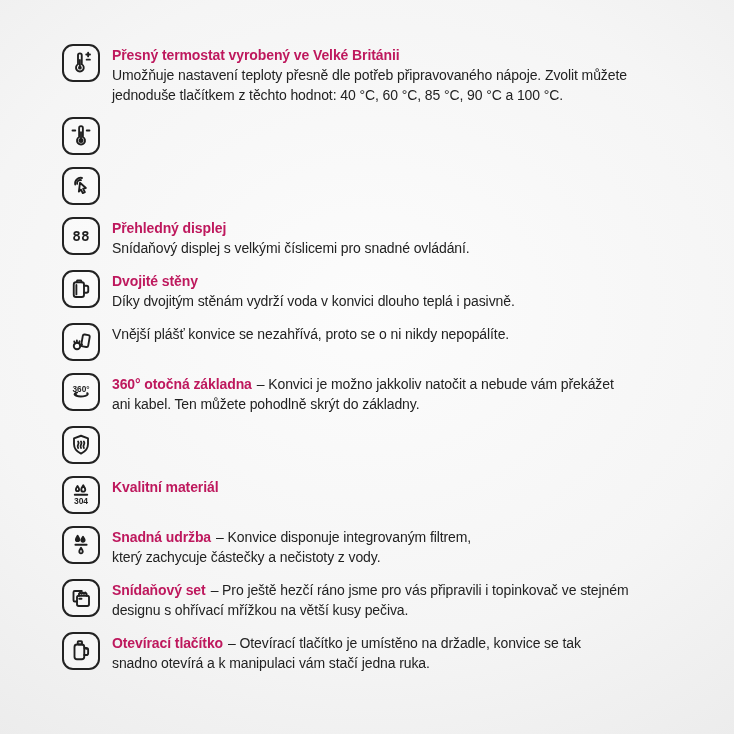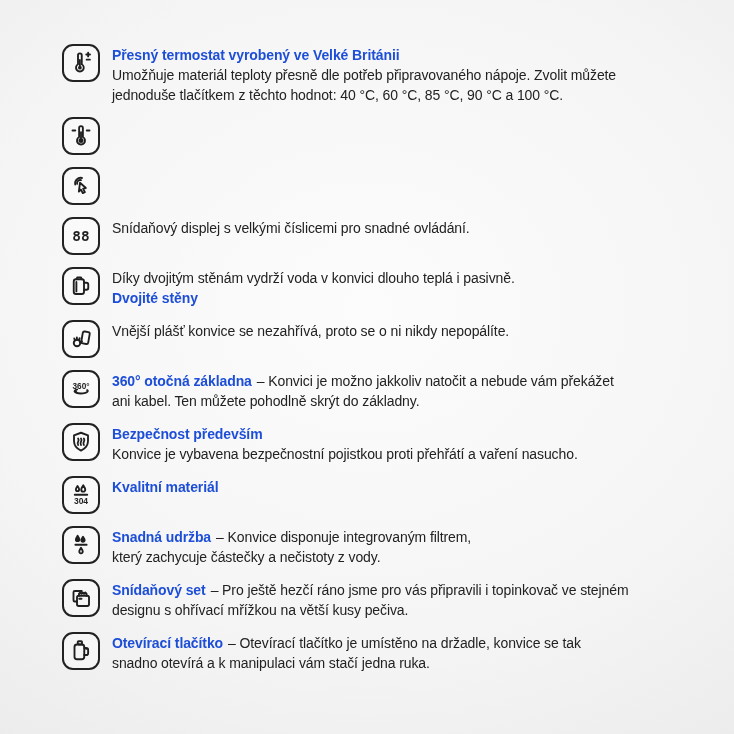--- a/index.html
+++ b/index.html
@@ -37,21 +37,21 @@
   }
   .icon-box svg { display: block; }
   .feature-text { padding-top: 1px; }
   .line {
     margin: 0;
     font-size: 14px;
     line-height: 20px;
     letter-spacing: -0.1px;
     color: #222;
   }
-  .title { font-weight: 700; color: #1d4ed8; }
+  .title { font-weight: 700; color: #be185d; }
   .rest { margin-left: 5px; }
 </style>
 </head>
 <body>
 
 <main class="panel">
   <div id="feature-list">
   <div class="feature">
     <div class="icon-box">
           <svg viewBox="0 0 24 24" width="30" height="30" fill="none" stroke="#1f1f1f" stroke-width="1.5" stroke-linecap="round" stroke-linejoin="round">
@@ -59,21 +59,21 @@
     <circle cx="11.1" cy="15.7" r="1.5" fill="#1f1f1f" stroke="none"></circle>
     <line x1="11.1" y1="9.5" x2="11.1" y2="14"></line>
     <path d="M16.2 5.2 h3 M17.7 3.7 v3"></path>
     <path d="M16.5 9.3 h2.6"></path>
           </svg>
         </div>
     <div class="feature-text">
       <p class="line first">
         <b class="title">Přesný termostat vyrobený ve Velké Británii</b>
       </p>
-    <p class="line">Umožňuje materiál teploty přesně dle potřeb připravovaného nápoje. Zvolit můžete</p>
+    <p class="line">Umožňuje nastavení teploty přesně dle potřeb připravovaného nápoje. Zvolit můžete</p>
           <p class="line">jednoduše tlačítkem z těchto hodnot: 40 °C, 60 °C, 85 °C, 90 °C a 100 °C.</p>
         </div>
   </div>
 
   <div class="feature">
     <div class="icon-box">
           <svg viewBox="0 0 24 24" width="30" height="30" fill="none" stroke="#1f1f1f" stroke-width="1.5" stroke-linecap="round" stroke-linejoin="round">
     <path d="M10.5 5.6 A1.5 1.5 0 0 1 13.5 5.6 V12.8 A3.2 3.2 0 1 1 10.5 12.8 Z"></path>
     <circle cx="12" cy="15.6" r="2" fill="#1f1f1f" stroke="none"></circle>
     <line x1="12" y1="9" x2="12" y2="13.8"></line>
@@ -93,38 +93,41 @@
         </div>
   </div>
 
   <div class="feature">
     <div class="icon-box">
           <svg viewBox="0 0 24 24" width="30" height="30" fill="none" stroke="#1f1f1f" stroke-width="1.5" stroke-linecap="round" stroke-linejoin="round">
     <text x="12" y="16" text-anchor="middle" font-family="'DejaVu Sans Mono', monospace" font-size="11.5" font-weight="bold" fill="#1f1f1f" stroke="none">88</text>
           </svg>
         </div>
     <div class="feature-text">
+      <p class="line first">
+        <b class="title">Přehledný displej</b>
+      </p>
     <p class="line">Snídaňový displej s velkými číslicemi pro snadné ovládání.</p>
         </div>
   </div>
 
   <div class="feature">
     <div class="icon-box">
           <svg viewBox="0 0 24 24" width="30" height="30" fill="none" stroke="#1f1f1f" stroke-width="1.5" stroke-linecap="round" stroke-linejoin="round">
     <rect x="6.2" y="6.6" width="8.2" height="11.8" rx="1.8"></rect>
     <path d="M8.3 8.8 V16.3"></path>
     <path d="M8.4 6.6 L9 5.1 H12 L12.6 6.6"></path>
     <path d="M14.4 9.4 H16.4 A1.4 1.4 0 0 1 17.8 10.8 V13.6 A1.4 1.4 0 0 1 16.4 15 H14.4"></path>
           </svg>
         </div>
     <div class="feature-text">
-      <p class="line">Díky dvojitým stěnám vydrží voda v konvici dlouho teplá i pasivně.</p>
-    <p class="line first">
+      <p class="line first">
         <b class="title">Dvojité stěny</b>
       </p>
+    <p class="line">Díky dvojitým stěnám vydrží voda v konvici dlouho teplá i pasivně.</p>
         </div>
   </div>
 
   <div class="feature">
     <div class="icon-box">
           <svg viewBox="0 0 24 24" width="30" height="30" fill="none" stroke="#1f1f1f" stroke-width="1.5" stroke-linecap="round" stroke-linejoin="round">
     <rect x="12.8" y="6.2" width="5.6" height="9.6" rx="1.4" transform="rotate(10 15.6 11)"></rect>
     <circle cx="8.8" cy="15.2" r="2.6"></circle>
     <path d="M7.2 13.2 L6.6 11.5"></path>
     <path d="M8.8 12.6 L8.7 10.8"></path>
@@ -155,26 +158,20 @@
 
   <div class="feature">
     <div class="icon-box">
           <svg viewBox="0 0 24 24" width="30" height="30" fill="none" stroke="#1f1f1f" stroke-width="1.5" stroke-linecap="round" stroke-linejoin="round">
     <path d="M12 4.6 L17.6 6.7 V11.2 C17.6 14.9 15.2 17.4 12 18.9 C8.8 17.4 6.4 14.9 6.4 11.2 V6.7 Z"></path>
     <path d="M9.7 9.2 q.9 1.3 0 2.6 q-.9 1.3 0 2.6"></path>
     <path d="M12 9.2 q.9 1.3 0 2.6 q-.9 1.3 0 2.6"></path>
     <path d="M14.3 9.2 q.9 1.3 0 2.6 q-.9 1.3 0 2.6"></path>
           </svg>
         </div>
-    <div class="feature-text">
-      <p class="line first">
-        <b class="title">Bezpečnost především</b>
-      </p>
-    <p class="line">Konvice je vybavena bezpečnostní pojistkou proti přehřátí a vaření nasucho.</p>
-        </div>
   </div>
 
   <div class="feature">
     <div class="icon-box">
           <svg viewBox="0 0 24 24" width="30" height="30" fill="none" stroke="#1f1f1f" stroke-width="1.5" stroke-linecap="round" stroke-linejoin="round">
     <path d="M9.2 4.8 C10 6 10.5 6.9 10.5 7.6 A1.3 1.3 0 1 1 7.9 7.6 C7.9 6.9 8.4 6 9.2 4.8 Z"></path>
     <path d="M13.8 4.2 C14.8 5.7 15.4 6.8 15.4 7.7 A1.6 1.6 0 1 1 12.2 7.7 C12.2 6.8 12.8 5.7 13.8 4.2 Z"></path>
     <line x1="7" y1="11.8" x2="17" y2="11.8"></line>
     <text x="12" y="19" text-anchor="middle" font-family="'Liberation Sans', sans-serif" font-size="6.8" font-weight="bold" fill="#1f1f1f" stroke="none">304</text>
           </svg>

